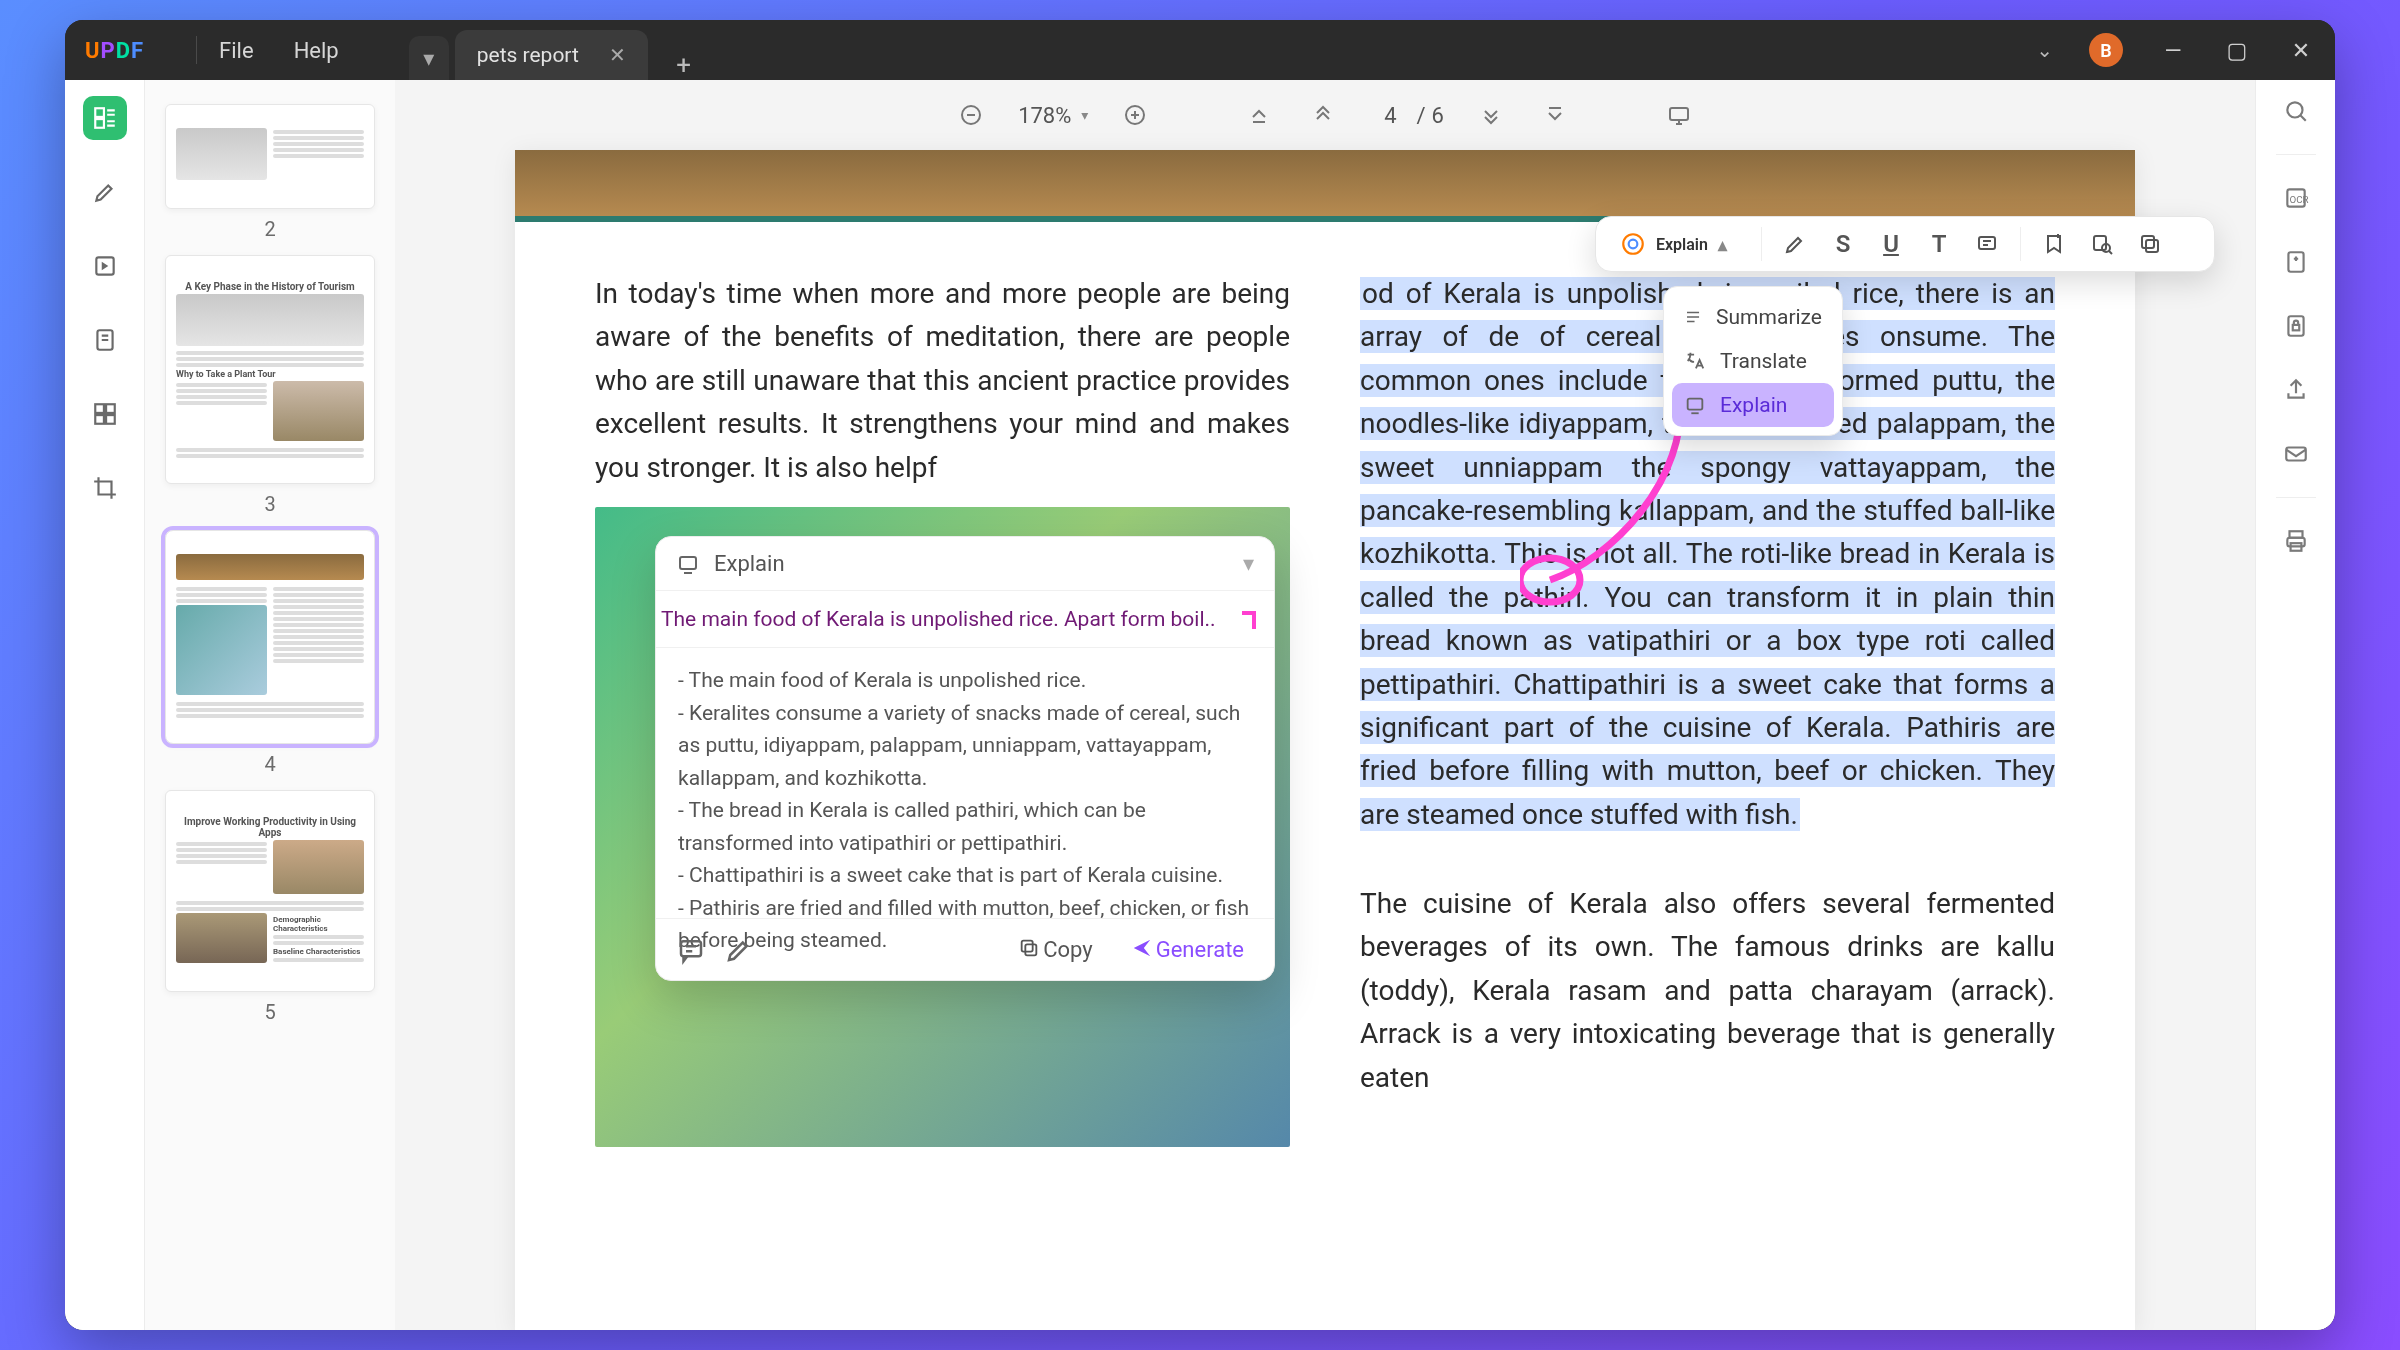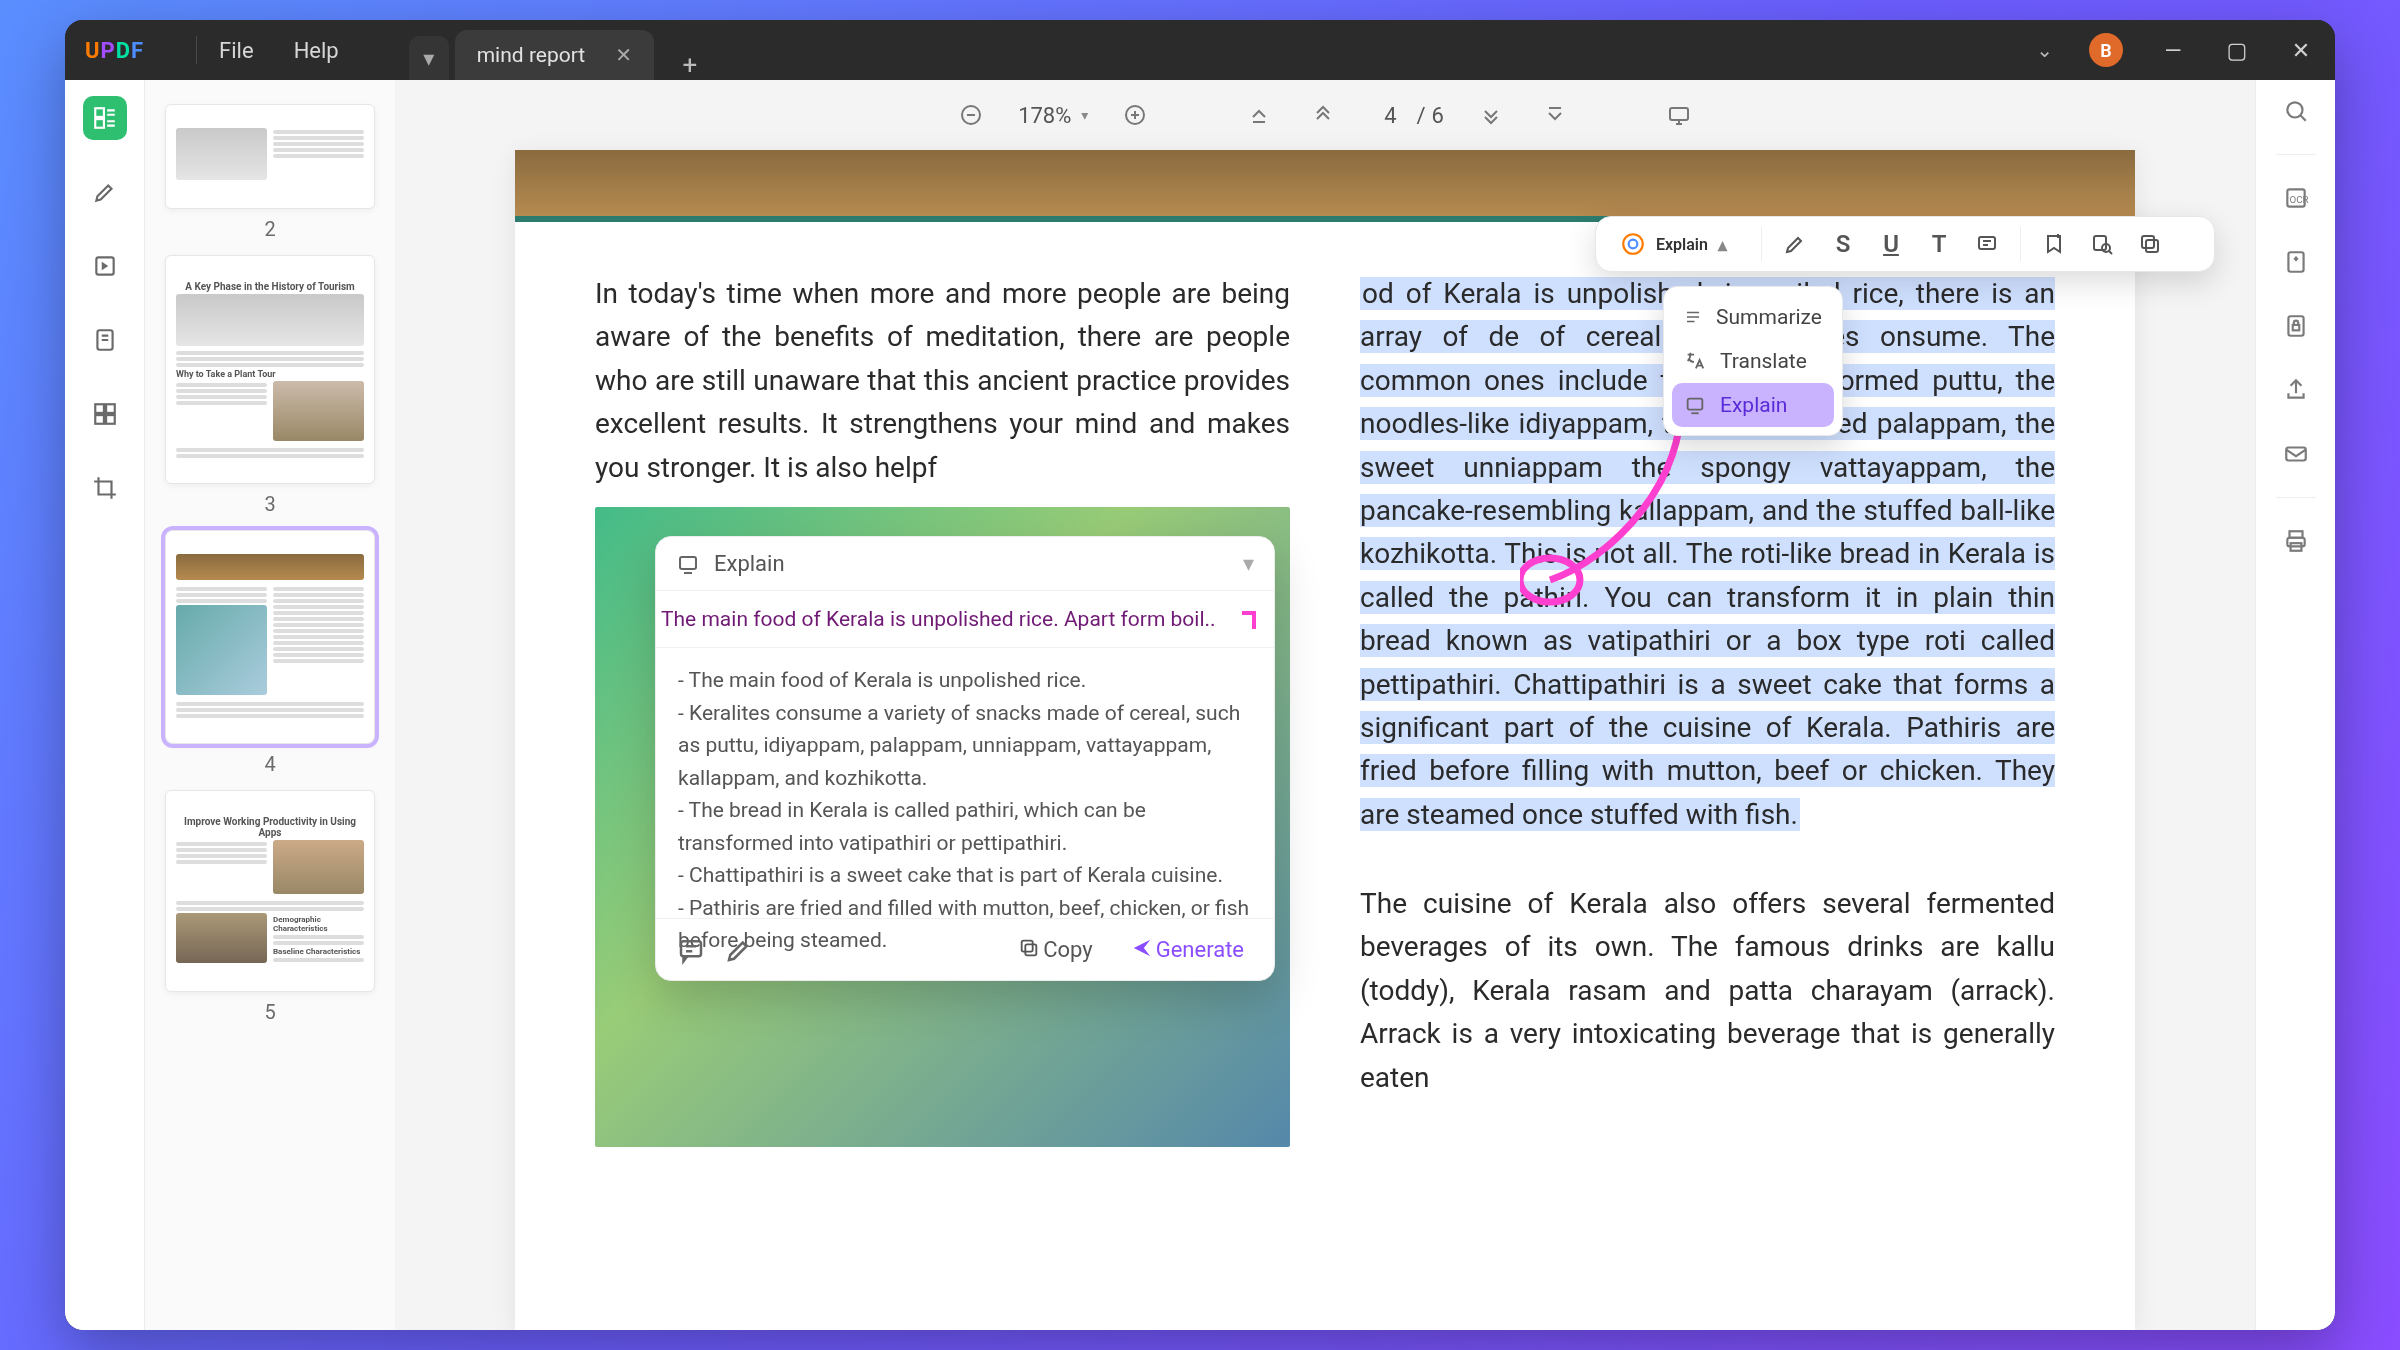--- a/index.html
+++ b/index.html
@@ -96,21 +96,21 @@
         <span>P</span>
         <span>D</span>
         <span>F</span>
     </div>
     <div class="sep"></div>
     <div class="menu-item">File</div>
     <div class="menu-item">Help</div>
     <div class="tabs-row">
       <div class="drop-tab">▾</div>
       <div class="doc-tab">
-        <span>mind report</span>
+        <span>pets report</span>
         <span class="tab-close">✕</span>
       </div>
       <div class="new-tab">+</div>
     </div>
     <div class="right">
       <span class="chev">⌄</span>
       <div class="avatar">B</div>
       <span class="win-btn">―</span>
       <span class="win-btn">▢</span>
       <span class="win-btn">✕</span>

